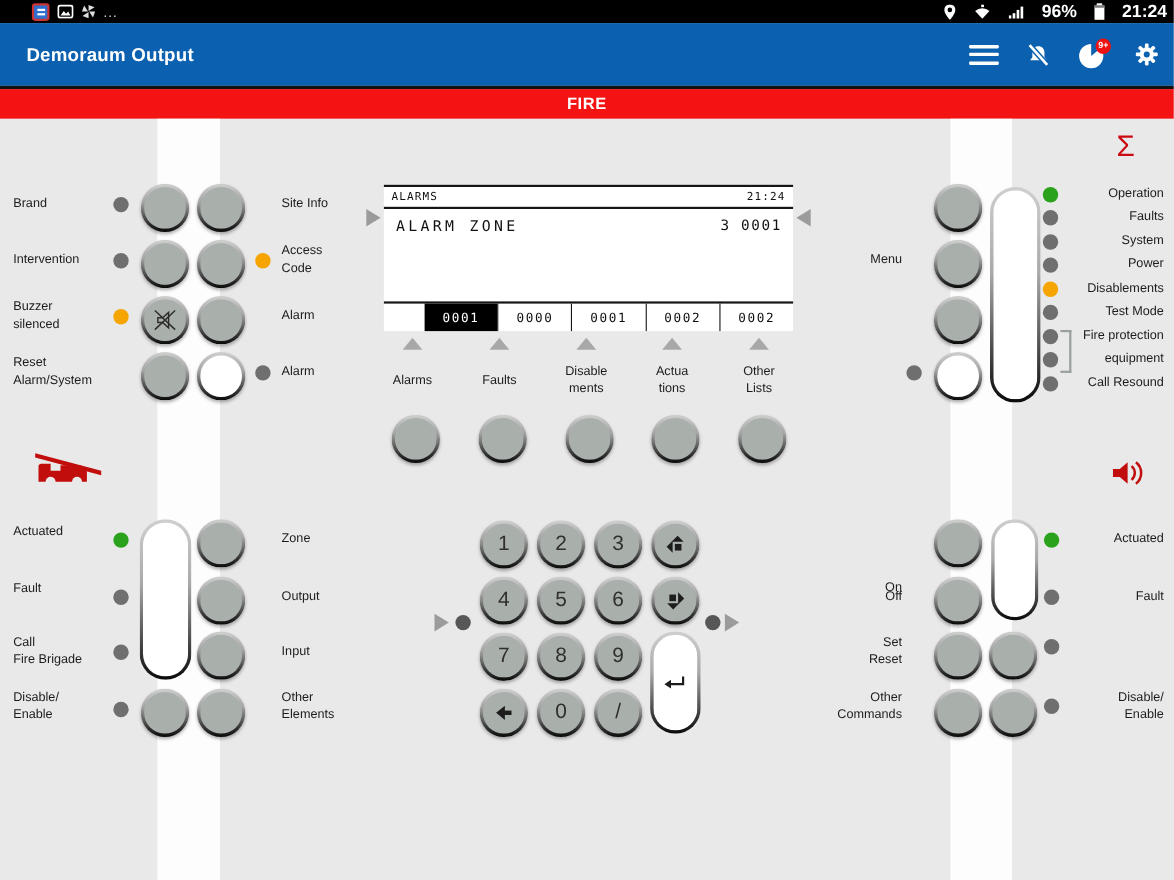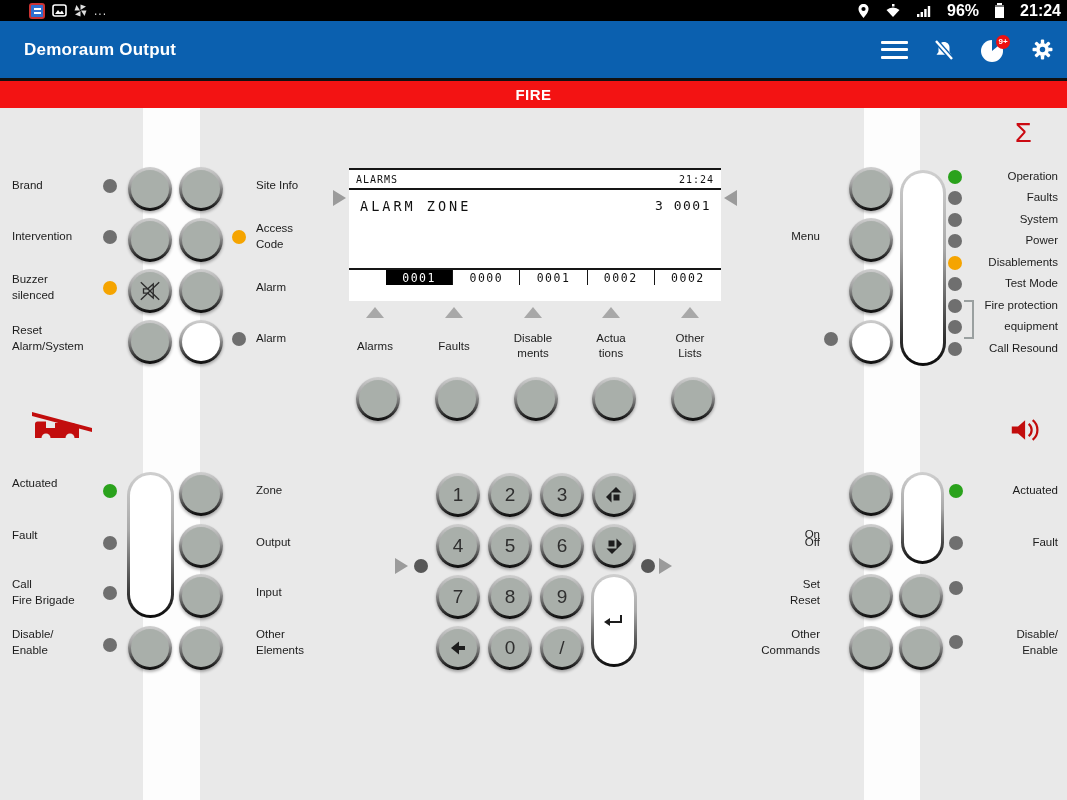--- a/index.html
+++ b/index.html
@@ -45,21 +45,21 @@
   .tri-up{position:absolute;width:0;height:0;border-left:9px solid transparent;border-right:9px solid transparent;border-bottom:11px solid #a8a8a8;}
   .tri-l{position:absolute;width:0;height:0;border-top:8px solid transparent;border-bottom:8px solid transparent;border-right:13px solid #9b9b9b;}
   
   #display{left:349px;top:60px;width:372px;height:131px;background:#fff;border-top:2px solid #161616;
            font-family:"DejaVu Sans Mono",monospace;color:#111;}
   #disp-header{height:18px;border-bottom:2px solid #161616;display:flex;align-items:center;justify-content:space-between;
                padding:0 7px;font-size:10px;letter-spacing:1px;}
   #disp-body{position:relative;height:90px;}
   #disp-line{position:absolute;left:11px;top:8px;font-size:13.5px;letter-spacing:3px;}
   #disp-val{position:absolute;right:10px;top:8px;font-size:13px;letter-spacing:1.5px;}
-  #disp-counters{position:absolute;left:0;bottom:16px;width:372px;height:17px;border-top:2px solid #161616;display:flex;box-sizing:border-box;padding-left:37px;}
+  #disp-counters{position:absolute;left:0;bottom:0;width:372px;height:27px;border-top:2px solid #161616;display:flex;box-sizing:border-box;padding-left:37px;}
   .cell{flex:1;display:flex;align-items:center;justify-content:center;font-size:11.5px;letter-spacing:1.5px;border-left:1px solid #161616;}
   .cell:first-child{border-left:none;background:#000;color:#fff;}
   .sigma{position:absolute;color:#cb0a12;font-size:27px;line-height:27px;}
   .bracket{position:absolute;width:8px;height:35px;border-top:2px solid #9aa0a0;border-right:2px solid #9aa0a0;border-bottom:2px solid #9aa0a0;}
 </style>
 </head>
 <body>
 
 <div id="statusbar" class="abs">
   <div class="sb-left">

